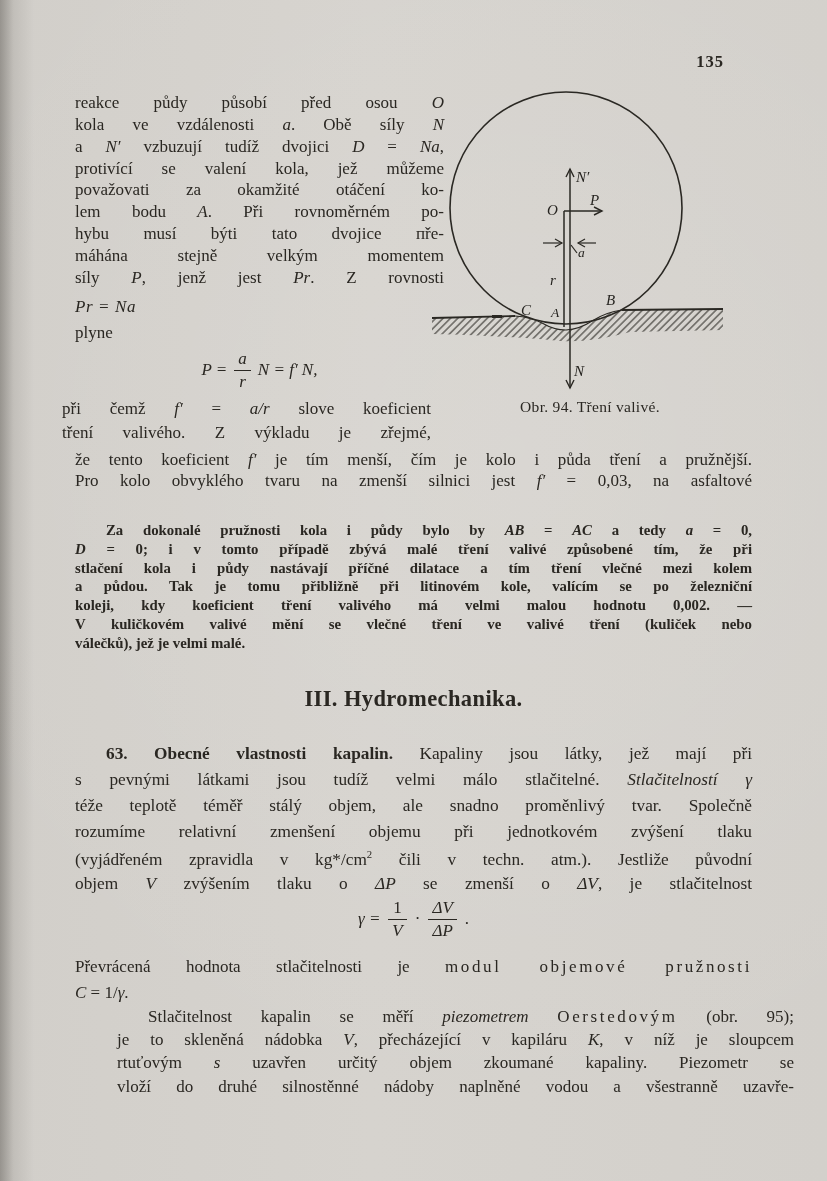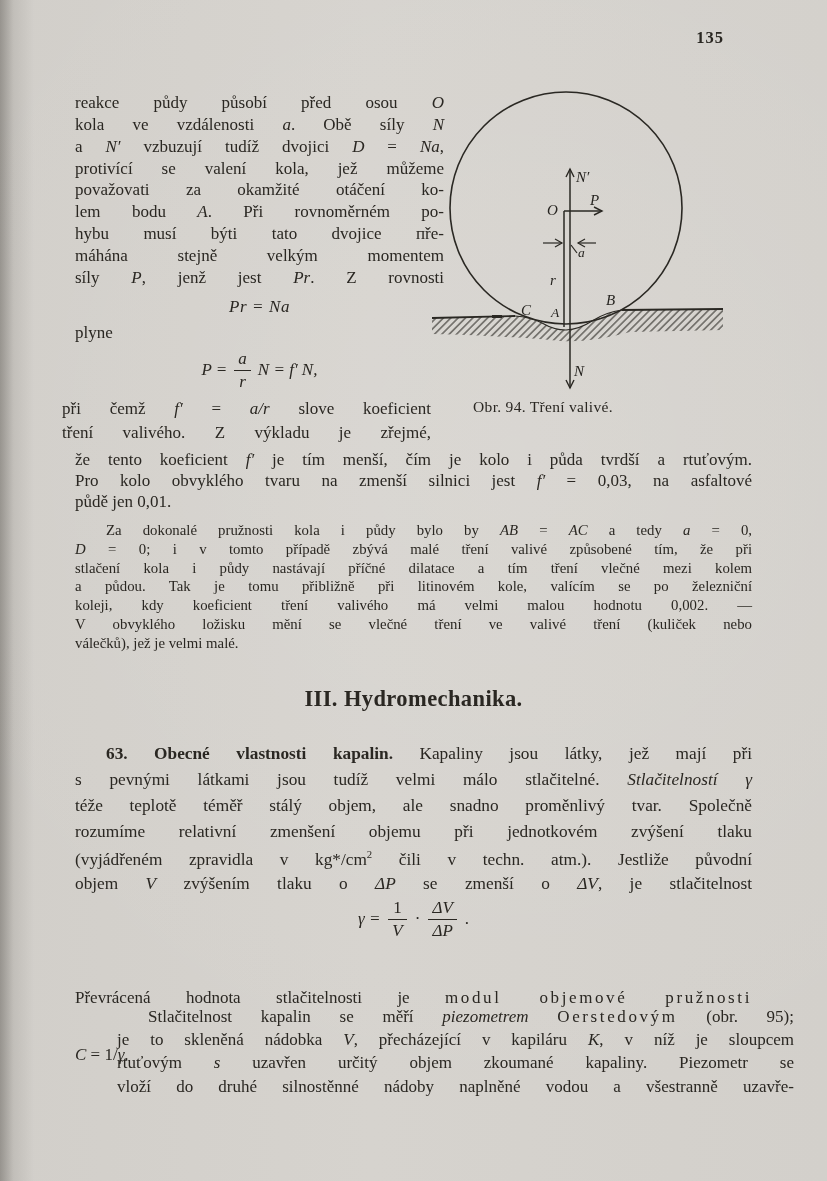--- a/index.html
+++ b/index.html
@@ -16,37 +16,37 @@
   .abs{position:absolute;}
   .textblock{font-size:17px;line-height:1;}
   .tline{text-align:justify;text-align-last:justify;white-space:normal;overflow:visible;}
   .tline.nj{text-align-last:left;}
   .tline.ind{text-indent:31px;}
   .p-main .tline{height:21.85px;}
   .p-n2 .tline{height:23.6px;}
   .p-f3 .tline{height:21.2px;}
   .p-sp .tline{height:18.8px;font-size:14.8px;}
   .p-63 .tline{height:26.1px;font-size:17.3px;}
-  .p-mod .tline{height:26px;margin-top:31px;}
+  .p-mod .tline{height:26px;}
   .p-pz .tline{height:23.2px;}
   .i{font-style:italic;}
   .b{font-weight:bold;}
   .ls{letter-spacing:2.6px;}
   .sup{font-size:.62em;vertical-align:super;letter-spacing:0;}
-  #pagenum{left:688px;top:28px;width:44px;text-align:center;font-size:16.5px;font-weight:bold;letter-spacing:1px;}
+  #pagenum{left:688px;top:52px;width:44px;text-align:center;font-size:16.5px;font-weight:bold;letter-spacing:1px;}
   #heading{left:75px;top:686px;width:677px;text-align:center;font-size:22.5px;font-weight:bold;letter-spacing:.4px;}
   .formula{font-size:17px;}
-  #f-pr{left:75px;top:297px;width:369px;text-align:center;letter-spacing:.6px;}
+  #f-pr{left:75px;top:297px;width:369px;letter-spacing:.6px;}
   #plyne{left:75px;top:323px;font-size:17px;}
   #f-p{left:75px;top:346px;width:369px;height:48px;display:flex;justify-content:center;align-items:center;gap:7px;}
   #f-gamma{left:75px;top:894px;width:677px;height:50px;display:flex;justify-content:center;align-items:center;gap:8px;}
   .frac{display:inline-flex;flex-direction:column;text-align:center;vertical-align:middle;line-height:1.15;}
   .frac .num{display:block;border-bottom:1.4px solid #2a2722;padding:0 4px 1px;}
   .frac .den{display:block;padding:1px 4px 0;}
-  #caption{left:407px;top:398px;width:272px;text-align:center;font-size:15.5px;letter-spacing:.3px;}
+  #caption{left:454px;top:398px;width:272px;text-align:center;font-size:15.5px;letter-spacing:.3px;}
   #figure{left:430px;top:85px;width:300px;height:315px;}
   svg text{font-family:"Liberation Serif","DejaVu Serif",serif;font-style:italic;fill:#262420;}
 </style>
 </head>
 <body>
 
 <div class="gutter"></div>
 
 <div id="pagenum" class="abs">135</div>
 
@@ -74,32 +74,31 @@
   </span>
   <span class="i">N = f′ N,</span>
 </div>
 
 <div id="p-n2" class="abs textblock p-n2" style="left:62px;top:400px;width:369px;">
     <div class="tline"><span>při čemž </span><span class="i">f′</span><span> = </span><span class="i">a/r</span><span> slove koeficient</span></div>
     <div class="tline"><span>tření valivého. Z výkladu je zřejmé,</span></div>
   </div>
 
 <div id="p-f3" class="abs textblock p-f3" style="left:75px;top:451px;width:677px;">
-    <div class="tline"><span>že tento koeficient </span><span class="i">f′</span><span> je tím menší, čím je kolo i půda tvrdší a rtuťovým.</span></div>
+    <div class="tline"><span>že tento koeficient </span><span class="i">f′</span><span> je tím menší, čím je kolo i půda tření a pružnější.</span></div>
     <div class="tline"><span>Pro kolo obvyklého tvaru na zmenší silnici jest </span><span class="i">f′</span><span> = 0,03, na asfaltové</span></div>
-    <div class="tline nj"><span>půdě jen 0,01.</span></div>
   </div>
 
-<div id="p-sp" class="abs textblock p-sp" style="left:75px;top:523px;width:677px;">
+<div id="p-sp" class="abs textblock p-sp" style="left:75px;top:523px;width:677px;font-weight:bold;">
     <div class="tline ind"><span>Za dokonalé pružnosti kola i půdy bylo by </span><span class="i">AB</span><span> = </span><span class="i">AC</span><span> a tedy </span><span class="i">a</span><span> = 0,</span></div>
     <div class="tline"><span class="i">D</span><span> = 0; i v tomto případě zbývá malé tření valivé způsobené tím, že při</span></div>
     <div class="tline"><span>stlačení kola i půdy nastávají příčné dilatace a tím tření vlečné mezi kolem</span></div>
     <div class="tline"><span>a půdou. Tak je tomu přibližně při litinovém kole, valícím se po železniční</span></div>
     <div class="tline"><span>koleji, kdy koeficient tření valivého má velmi malou hodnotu 0,002. —</span></div>
-    <div class="tline"><span>V obvyklého ložisku mění se vlečné tření ve valivé tření (kuliček nebo</span></div>
+    <div class="tline"><span>V kuličkovém valivé mění se vlečné tření ve valivé tření (kuliček nebo</span></div>
     <div class="tline nj"><span>válečků), jež je velmi malé.</span></div>
   </div>
 
 <div id="heading" class="abs">III. Hydromechanika.</div>
 
 <div id="p-63" class="abs textblock p-63" style="left:75px;top:745px;width:677px;">
     <div class="tline ind"><span class="b">63. Obecné vlastnosti kapalin.</span><span> Kapaliny jsou látky, jež mají při</span></div>
     <div class="tline"><span>s pevnými látkami jsou tudíž velmi málo stlačitelné. </span><span class="i">Stlačitelností γ</span></div>
     <div class="tline"><span>téže teplotě téměř stálý objem, ale snadno proměnlivý tvar. Společně</span></div>
     <div class="tline"><span>rozumíme relativní zmenšení objemu při jednotkovém zvýšení tlaku</span></div>

